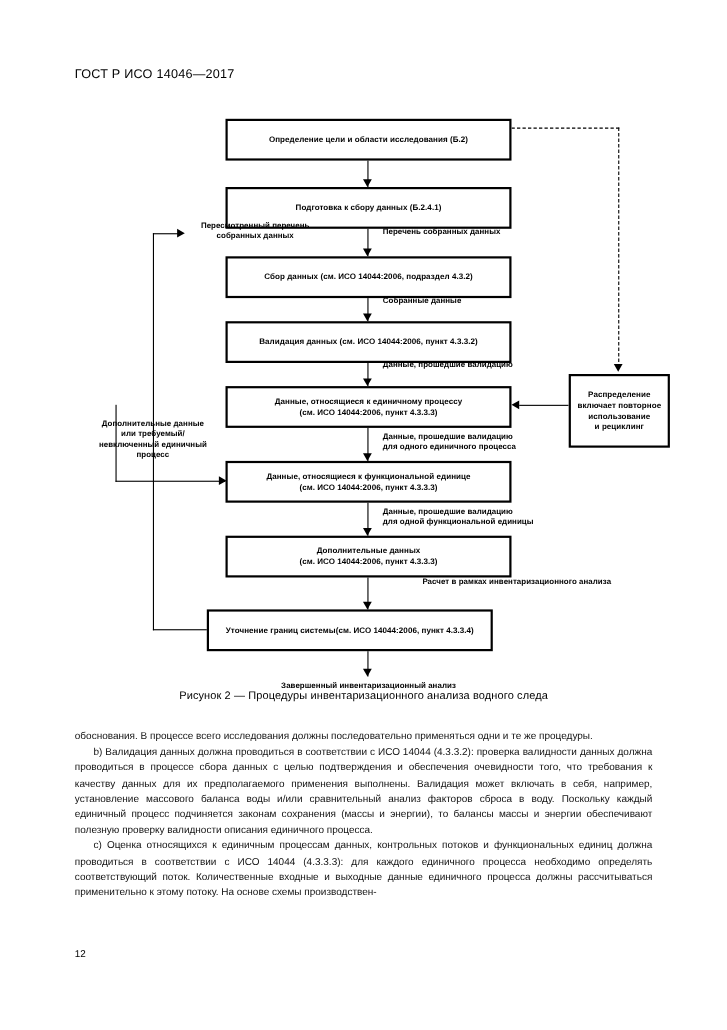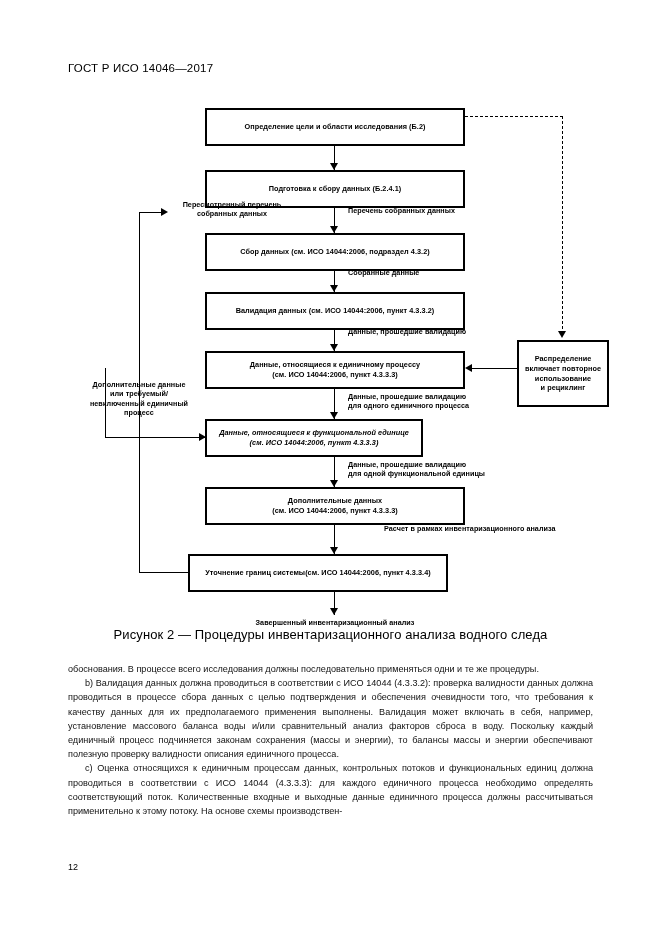--- a/index.html
+++ b/index.html
@@ -108,21 +108,21 @@
     border-right: 7px solid #000;
     z-index: 5;
   }
 
   .fig-caption {
     position: absolute;
     left: 0;
     top: 627px;
     width: 661px;
     text-align: center;
-    font-size: 13px;
+    font-size: 10px;
     letter-spacing: 0.1px;
   }
 
   
   .body-text {
     position: absolute;
     left: 68px;
     top: 662px;
     width: 525px;
     font-size: 9.1px;
@@ -206,21 +206,21 @@
   <div class="arrow-left" style="left:465px; top:264px;"></div>
 
   <div class="edge-label" style="left:348px; top:292px; width:200px;">
     <div>Данные, прошедшие валидацию</div>
     <div>для одного единичного процесса</div>
   </div>
 
   <div class="vline" style="left:334px; top:287px; height:33px;"></div>
   <div class="arrow-down" style="left:330px; top:312px;"></div>
 
-  <div class="node" style="left:205px; top:319px; width:218px; height:36px; flex-direction:column;font-style:italic;">
+  <div class="node" style="left:205px; top:319px; width:260px; height:36px; flex-direction:column;">
     <span>Данные, относящиеся к функциональной единице</span>
     <span>(см. ИСО 14044:2006, пункт 4.3.3.3)</span>
   </div>
 
   <div class="edge-label" style="left:348px; top:360px; width:210px;">
     <div>Данные, прошедшие валидацию</div>
     <div>для одной функциональной единицы</div>
   </div>
 
   <div class="vline" style="left:334px; top:355px; height:33px;"></div>

